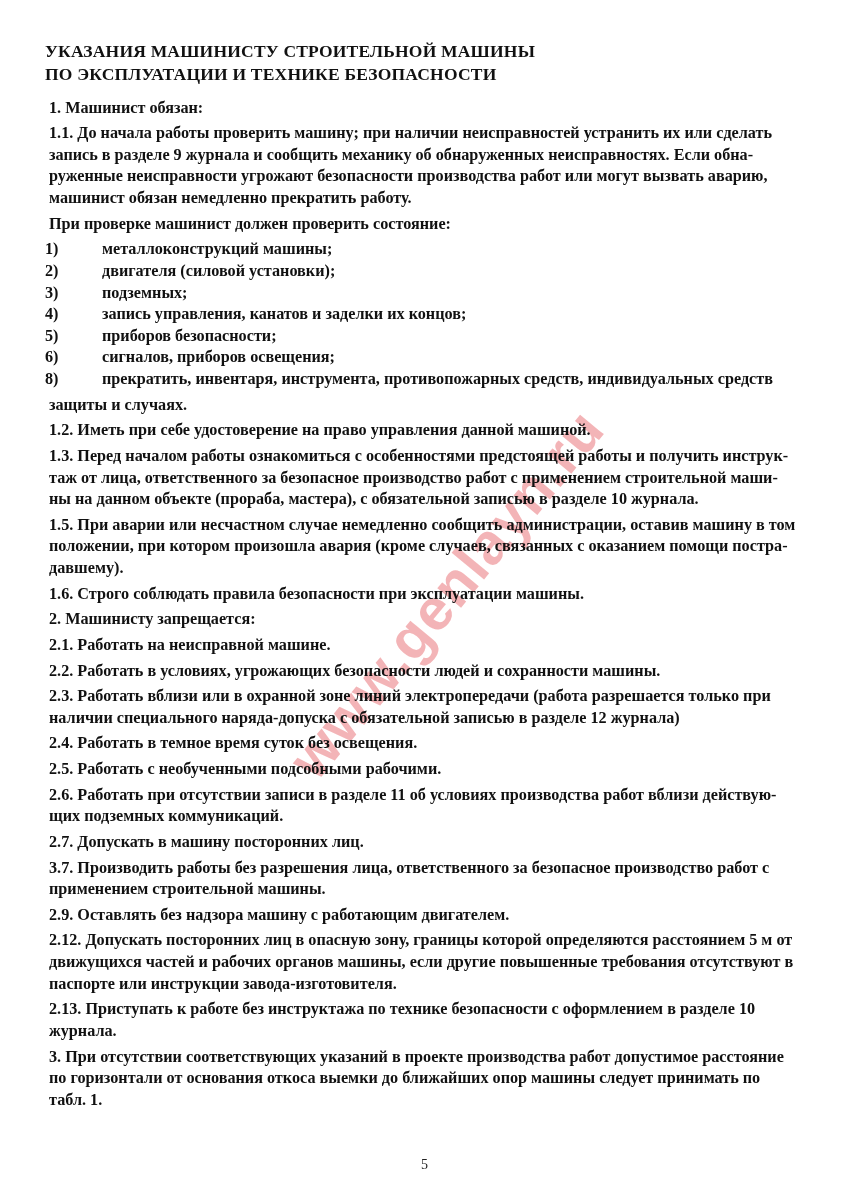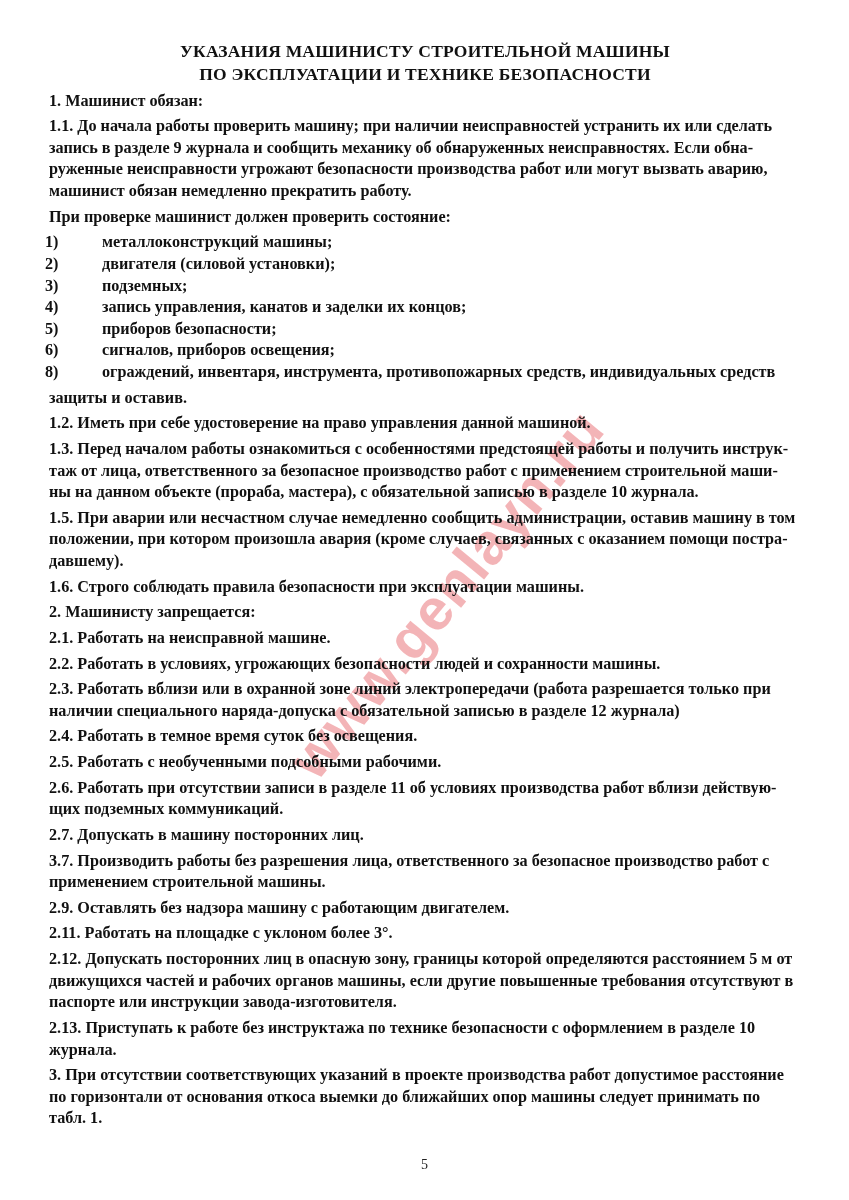--- a/index.html
+++ b/index.html
@@ -54,26 +54,26 @@
   
   .content {
     position: absolute;
     left: 45px;
     top: 40px;
     width: 760px;
     z-index: 2;
   }
 
   .title {
-    text-align: center;
+    text-align: left;
     font-size: 17.5px;
     font-weight: 700;
     line-height: 1.3;
     letter-spacing: 0.2px;
-    margin: 0 0 5px 0;
+    margin: 0 0 12px 0;
   }
   .title-line {
     display: block;
   }
 
   .para {
     font-size: 16.2px;
     line-height: 1.335;
     font-weight: 700;
     text-align: left;
@@ -127,22 +127,22 @@
 запись в разделе 9 журнала и сообщить механику об обнаруженных неисправностях. Если обна-
 руженные неисправности угрожают безопасности производства работ или могут вызвать аварию,
 машинист обязан немедленно прекратить работу.</div>
         <div class="para">При проверке машинист должен проверить состояние:</div>
         <div class="list-item"><span class="list-marker">1)</span><span>металлоконструкций машины;</span></div>
         <div class="list-item"><span class="list-marker">2)</span><span>двигателя (силовой установки);</span></div>
         <div class="list-item"><span class="list-marker">3)</span><span>подземных;</span></div>
         <div class="list-item"><span class="list-marker">4)</span><span>запись управления, канатов и заделки их концов;</span></div>
         <div class="list-item"><span class="list-marker">5)</span><span>приборов безопасности;</span></div>
         <div class="list-item"><span class="list-marker">6)</span><span>сигналов, приборов освещения;</span></div>
-        <div class="list-item"><span class="list-marker">8)</span><span>ограждений, инвентаря, инструмента, противопожарных средств, индивидуальных средств</span></div>
-        <div class="para">защиты и оставив.</div>
+        <div class="list-item"><span class="list-marker">8)</span><span>прекратить, инвентаря, инструмента, противопожарных средств, индивидуальных средств</span></div>
+        <div class="para">защиты и случаях.</div>
         <div class="para">1.2. Иметь при себе удостоверение на право управления данной машиной.</div>
         <div class="para">1.3. Перед началом работы ознакомиться с особенностями предстоящей работы и получить инструк-
 таж от лица, ответственного за безопасное производство работ с применением строительной маши-
 ны на данном объекте (прораба, мастера), с обязательной записью в разделе 10 журнала.</div>
         <div class="para">1.5. При аварии или несчастном случае немедленно сообщить администрации, оставив машину в том
 положении, при котором произошла авария (кроме случаев, связанных с оказанием помощи постра-
 давшему).</div>
         <div class="para">1.6. Строго соблюдать правила безопасности при эксплуатации машины.</div>
         <div class="para">2. Машинисту запрещается:</div>
         <div class="para">2.1. Работать на неисправной машине.</div>
@@ -150,21 +150,20 @@
         <div class="para">2.3. Работать вблизи или в охранной зоне линий электропередачи (работа разрешается только при
 наличии специального наряда-допуска с обязательной записью в разделе 12 журнала)</div>
         <div class="para">2.4. Работать в темное время суток без освещения.</div>
         <div class="para">2.5. Работать с необученными подсобными рабочими.</div>
         <div class="para">2.6. Работать при отсутствии записи в разделе 11 об условиях производства работ вблизи действую-
 щих подземных коммуникаций.</div>
         <div class="para">2.7. Допускать в машину посторонних лиц.</div>
         <div class="para">3.7. Производить работы без разрешения лица, ответственного за безопасное производство работ с
 применением строительной машины.</div>
         <div class="para">2.9. Оставлять без надзора машину с работающим двигателем.</div>
-        <div class="para">2.11. Работать на площадке с уклоном более 3°.</div>
         <div class="para">2.12. Допускать посторонних лиц в опасную зону, границы которой определяются расстоянием 5 м от
 движущихся частей и рабочих органов машины, если другие повышенные требования отсутствуют в
 паспорте или инструкции завода-изготовителя.</div>
         <div class="para">2.13. Приступать к работе без инструктажа по технике безопасности с оформлением в разделе 10
 журнала.</div>
         <div class="para">3. При отсутствии соответствующих указаний в проекте производства работ допустимое расстояние
 по горизонтали от основания откоса выемки до ближайших опор машины следует принимать по
 табл. 1.</div>
       </div>
   </div>

